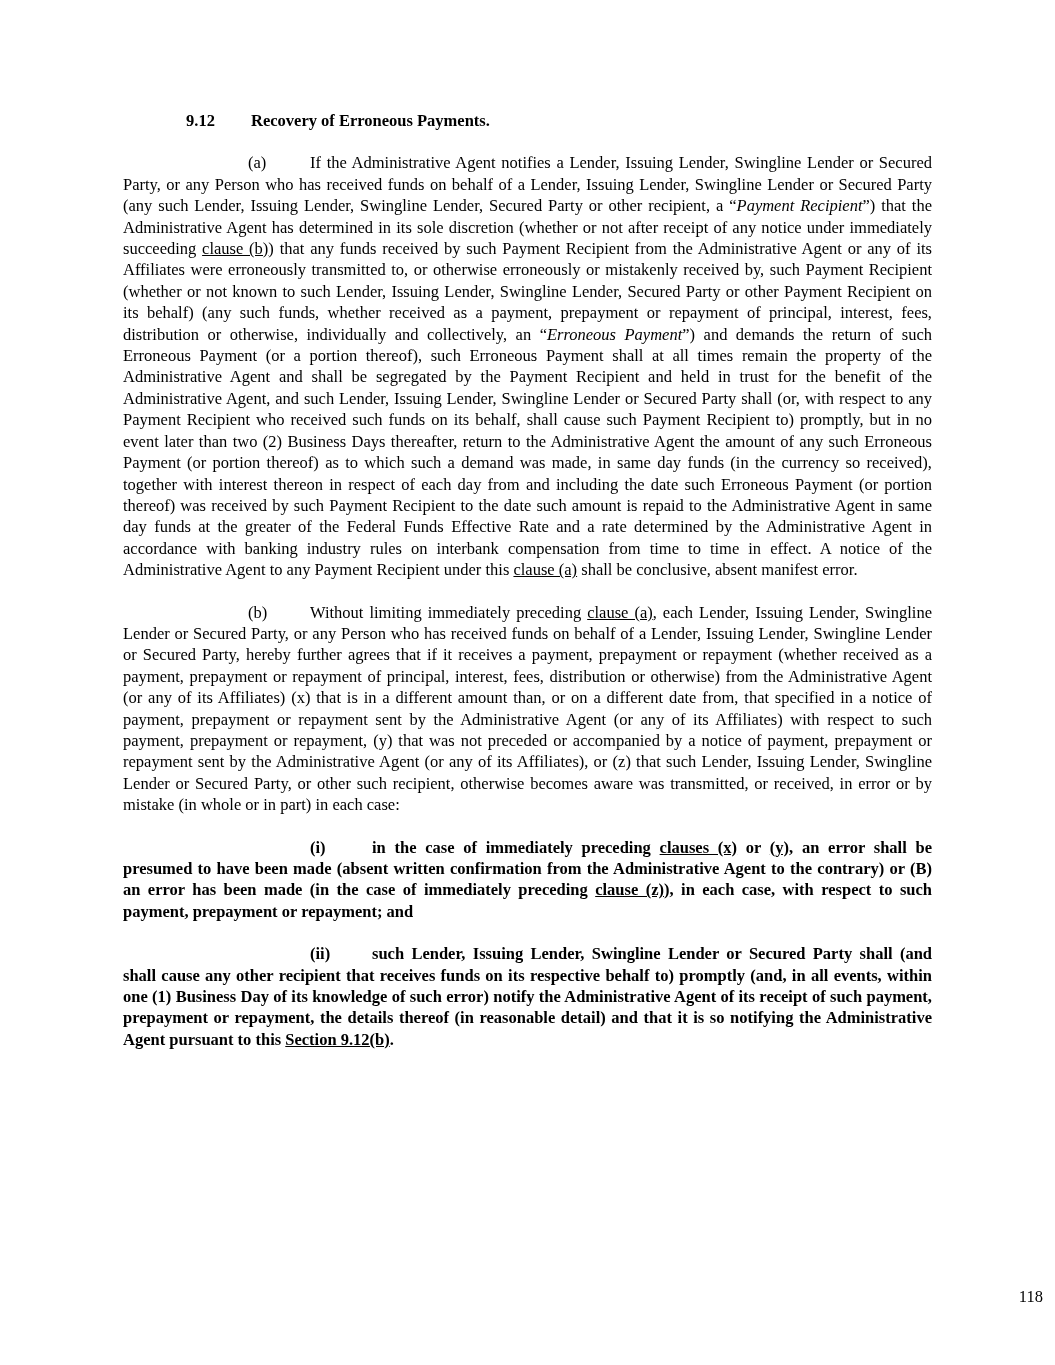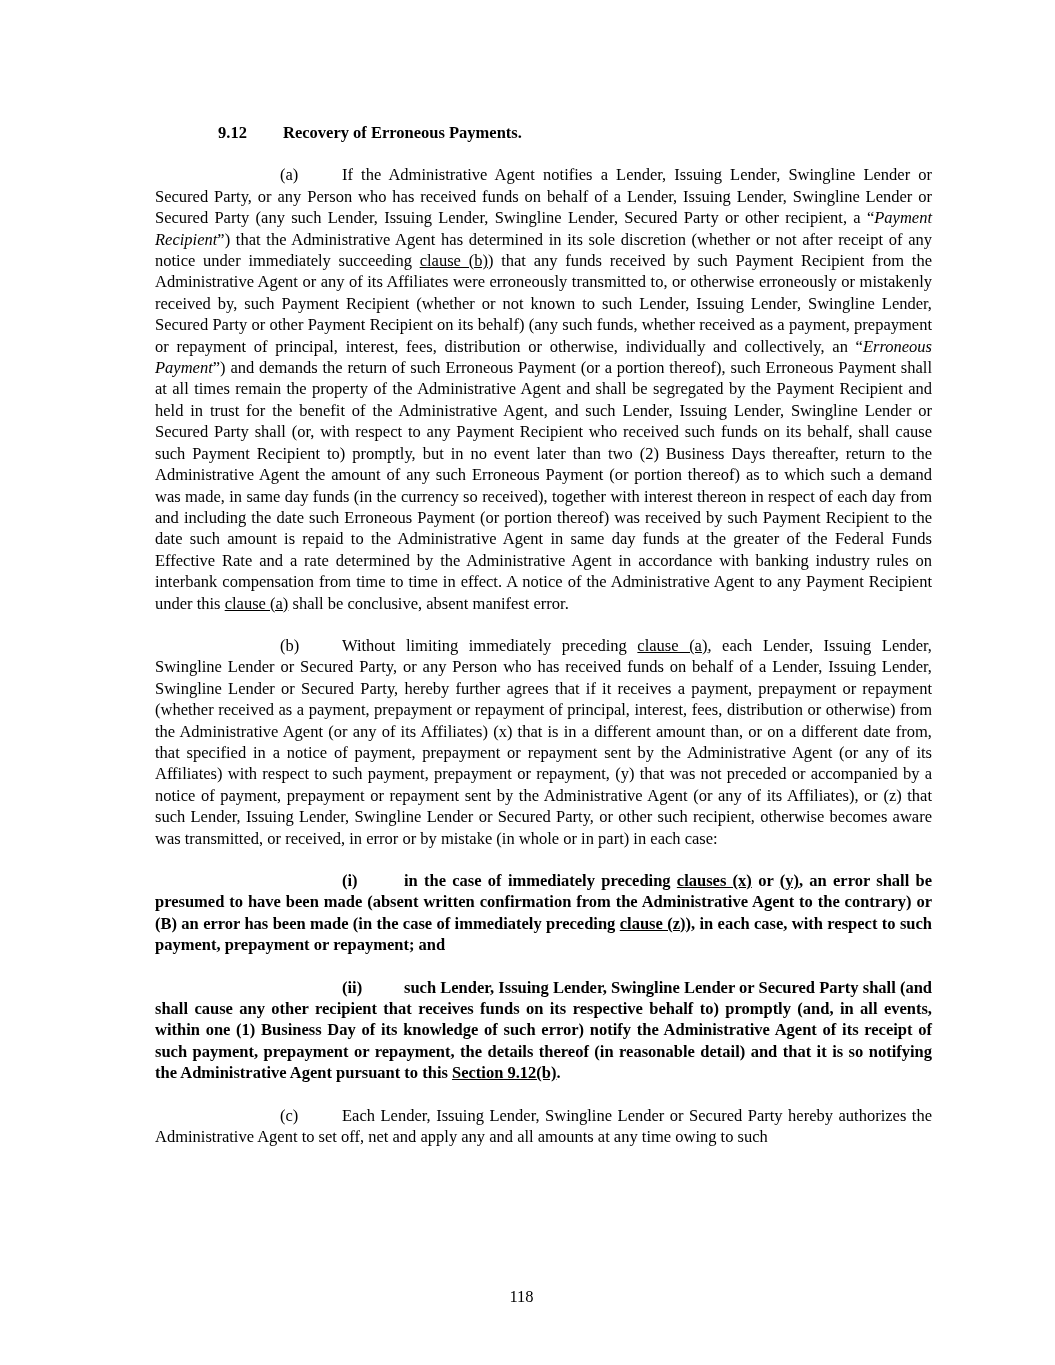--- a/index.html
+++ b/index.html
@@ -12,22 +12,21 @@
     background: #ffffff;
     color: #000000;
     font-family: "Liberation Serif", "DejaVu Serif", serif;
     font-size: 16.5px;
     line-height: 21.4px;
   }
   .content {
     position: absolute;
     left: 123px;
     right: 123px;
-    top: 122px;
-    margin-left: 32px;
+    top: 110px;
   }
   .heading {
     font-weight: bold;
     text-indent: 63px;
     margin-bottom: 21px;
     text-align: left;
   }
   .hnum {
     display: inline-block;
     width: 65px;
@@ -45,31 +44,30 @@
     width: 62px;
     text-indent: 0;
   }
   .bi { font-weight: normal; font-style: italic; }
   .ul { text-decoration: underline; }
   .pagenum {
     position: absolute;
     left: 0;
     right: 12px;
     bottom: 58px;
-    text-align: center;
+    text-align: right;
   }
 </style>
 </head>
 <body>
 
 <div class="page">
   <div class="content">
     <div class="heading"><span class="hnum">9.12</span><span>Recovery of Erroneous Payments.</span></div>
     <div>
         <p class="para"><span class="plabel">(a)</span><span>If the Administrative Agent notifies a Lender, Issuing Lender, Swingline Lender or Secured Party, or any Person who has received funds on behalf of a Lender, Issuing Lender, Swingline Lender or Secured Party (any such Lender, Issuing Lender, Swingline Lender, Secured Party or other recipient, a “</span><span class="bi">Payment Recipient</span><span>”) that the Administrative Agent has determined in its sole discretion (whether or not after receipt of any notice under immediately succeeding </span><span class="ul">clause (b)</span><span>) that any funds received by such Payment Recipient from the Administrative Agent or any of its Affiliates were erroneously transmitted to, or otherwise erroneously or mistakenly received by, such Payment Recipient (whether or not known to such Lender, Issuing Lender, Swingline Lender, Secured Party or other Payment Recipient on its behalf) (any such funds, whether received as a payment, prepayment or repayment of principal, interest, fees, distribution or otherwise, individually and collectively, an “</span><span class="bi">Erroneous Payment</span><span>”) and demands the return of such Erroneous Payment (or a portion thereof), such Erroneous Payment shall at all times remain the property of the Administrative Agent and shall be segregated by the Payment Recipient and held in trust for the benefit of the Administrative Agent, and such Lender, Issuing Lender, Swingline Lender or Secured Party shall (or, with respect to any Payment Recipient who received such funds on its behalf, shall cause such Payment Recipient to) promptly, but in no event later than two (2) Business Days thereafter, return to the Administrative Agent the amount of any such Erroneous Payment (or portion thereof) as to which such a demand was made, in same day funds (in the currency so received), together with interest thereon in respect of each day from and including the date such Erroneous Payment (or portion thereof) was received by such Payment Recipient to the date such amount is repaid to the Administrative Agent in same day funds at the greater of the Federal Funds Effective Rate and a rate determined by the Administrative Agent in accordance with banking industry rules on interbank compensation from time to time in effect. A notice of the Administrative Agent to any Payment Recipient under this </span><span class="ul">clause (a)</span><span> shall be conclusive, absent manifest error.</span></p>
         <p class="para"><span class="plabel">(b)</span><span>Without limiting immediately preceding </span><span class="ul">clause (a)</span><span>, each Lender, Issuing Lender, Swingline Lender or Secured Party, or any Person who has received funds on behalf of a Lender, Issuing Lender, Swingline Lender or Secured Party, hereby further agrees that if it receives a payment, prepayment or repayment (whether received as a payment, prepayment or repayment of principal, interest, fees, distribution or otherwise) from the Administrative Agent (or any of its Affiliates) (x) that is in a different amount than, or on a different date from, that specified in a notice of payment, prepayment or repayment sent by the Administrative Agent (or any of its Affiliates) with respect to such payment, prepayment or repayment, (y) that was not preceded or accompanied by a notice of payment, prepayment or repayment sent by the Administrative Agent (or any of its Affiliates), or (z) that such Lender, Issuing Lender, Swingline Lender or Secured Party, or other such recipient, otherwise becomes aware was transmitted, or received, in error or by mistake (in whole or in part) in each case:</span></p>
         <p class="para level2"><span class="plabel">(i)</span><span>in the case of immediately preceding </span><span class="ul">clauses (x)</span><span> or </span><span class="ul">(y)</span><span>, an error shall be presumed to have been made (absent written confirmation from the Administrative Agent to the contrary) or (B) an error has been made (in the case of immediately preceding </span><span class="ul">clause (z)</span><span>), in each case, with respect to such payment, prepayment or repayment; and</span></p>
         <p class="para level2"><span class="plabel">(ii)</span><span>such Lender, Issuing Lender, Swingline Lender or Secured Party shall (and shall cause any other recipient that receives funds on its respective behalf to) promptly (and, in all events, within one (1) Business Day of its knowledge of such error) notify the Administrative Agent of its receipt of such payment, prepayment or repayment, the details thereof (in reasonable detail) and that it is so notifying the Administrative Agent pursuant to this </span><span class="ul">Section 9.12(b)</span><span>.</span></p>
-        <p class="para"><span class="plabel">(c)</span><span>Each Lender, Issuing Lender, Swingline Lender or Secured Party hereby authorizes the Administrative Agent to set off, net and apply any and all amounts at any time owing to such</span></p>
       </div>
   </div>
   <div class="pagenum">118</div>
 </div>
 
 </body></html>

